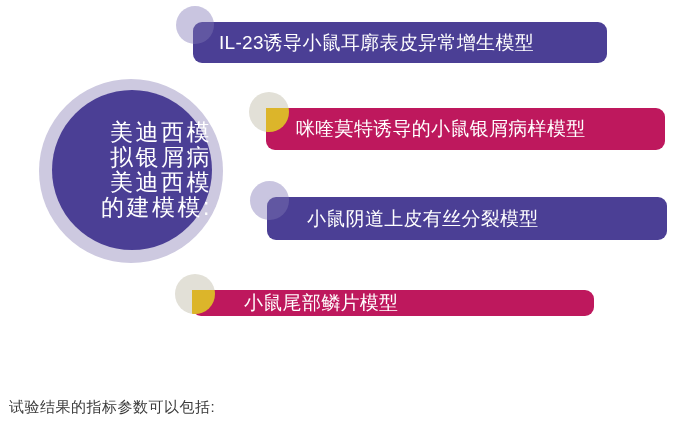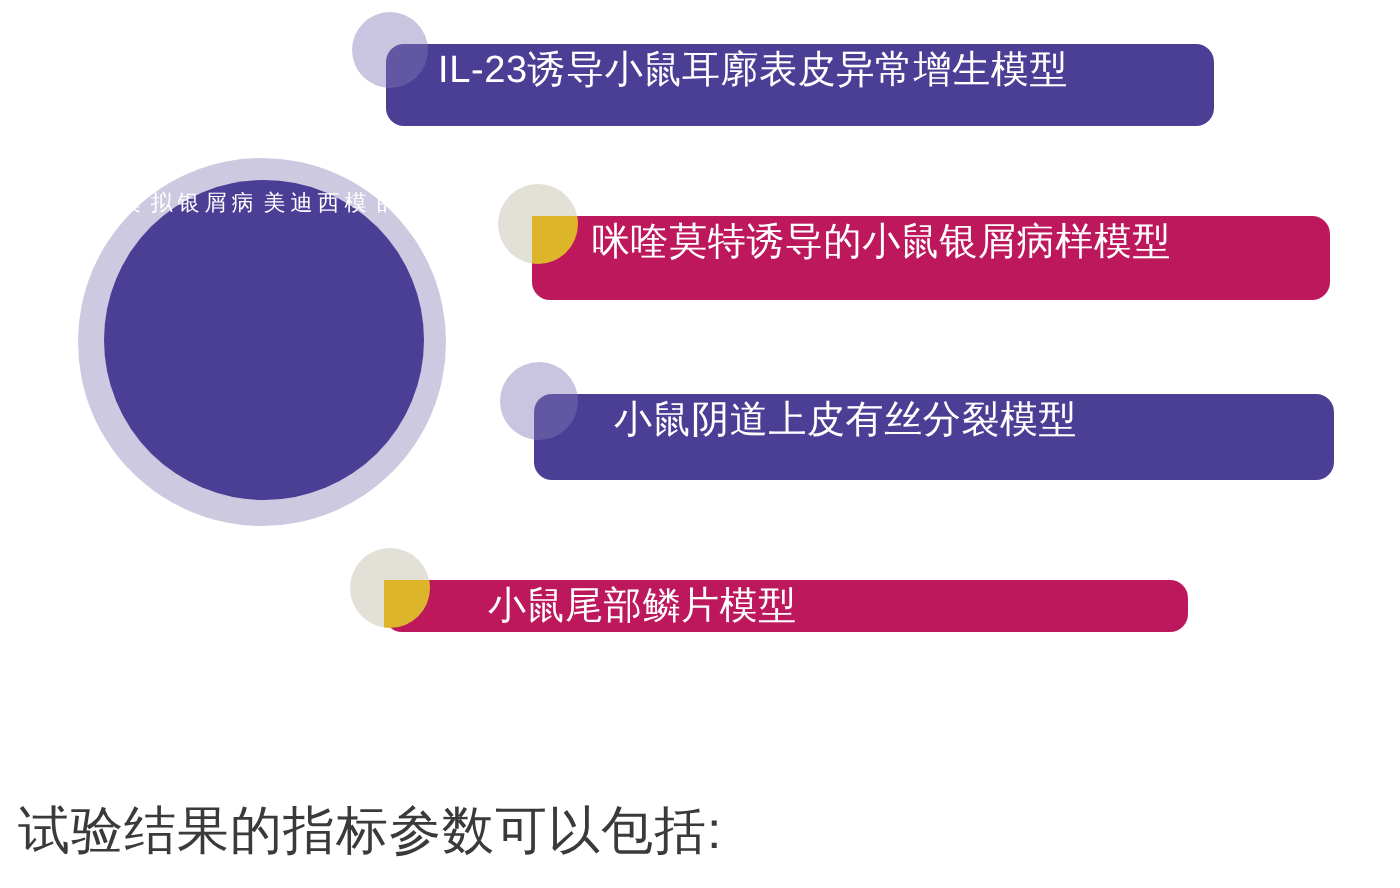--- a/index.html
+++ b/index.html
@@ -46,36 +46,37 @@
     border-radius: 50%;
     background: #4b3f95;
   }
   .hub-text {
     position: absolute;
     left: 13px;
     top: 11px;
     width: 160px;
     height: 160px;
     display: flex;
-    align-items: flex-start;
+    flex-direction: column;
+    align-items: flex-end;
     justify-content: center;
     color: #ffffff;
-    font-size: 11px;
+    font-size: 23px;
     line-height: 25px;
     letter-spacing: 2.5px;
     text-indent: 2.5px;
     white-space: nowrap;
   }
 
   
   .bar {
     position: absolute;
     border-radius: 9px;
     display: flex;
-    align-items: flex-start;
+    align-items: center;
     color: #ffffff;
     font-size: 19px;
     letter-spacing: 0.3px;
     z-index: 2;
   }
   .bar-purple { background: #4b3f95; }
   .bar-yellow { background: #be185d; }
 
   .bubble {
     position: absolute;
@@ -115,21 +116,21 @@
   #overlap-2 { left: 249px; top: 92px;  width: 40px; height: 40px; clip-path: inset(16px 0 0 17px); }
   #overlap-3 { left: 250px; top: 181px; width: 39px; height: 39px; clip-path: inset(16px 0 0 17px); }
   #overlap-4 { left: 175px; top: 274px; width: 40px; height: 40px; clip-path: inset(16px 0 0 17px); }
 
   
   .caption {
     position: absolute;
     left: 9px;
     top: 398px;
     color: #3a3a3a;
-    font-size: 26px;
+    font-size: 15px;
     letter-spacing: 0.5px;
     white-space: nowrap;
   }
 </style>
 </head>
 <body>
 
 <div id="infographic">
 
   <div class="hub">

